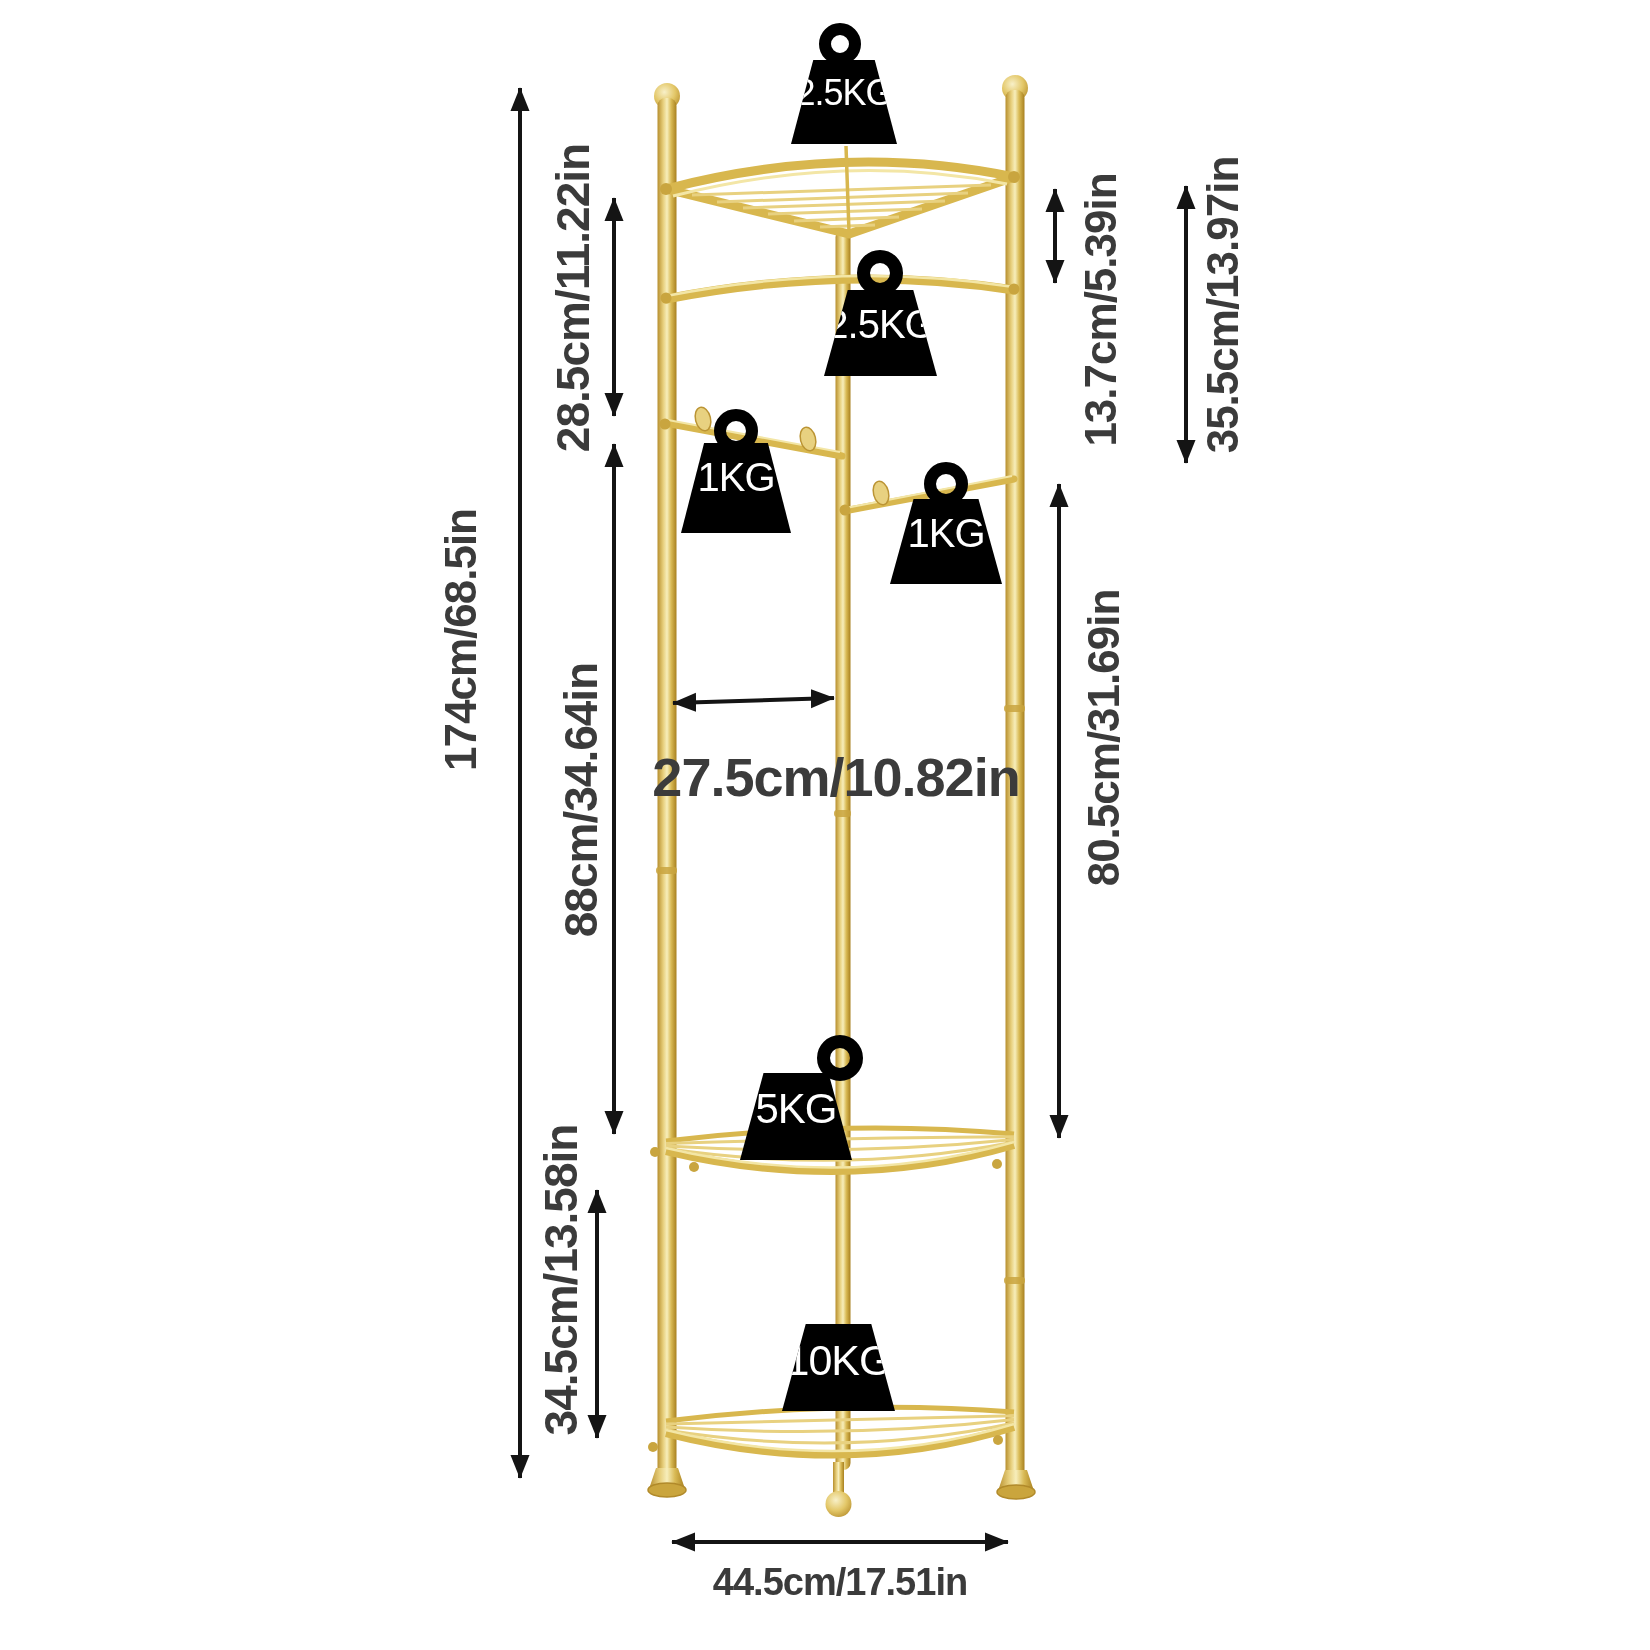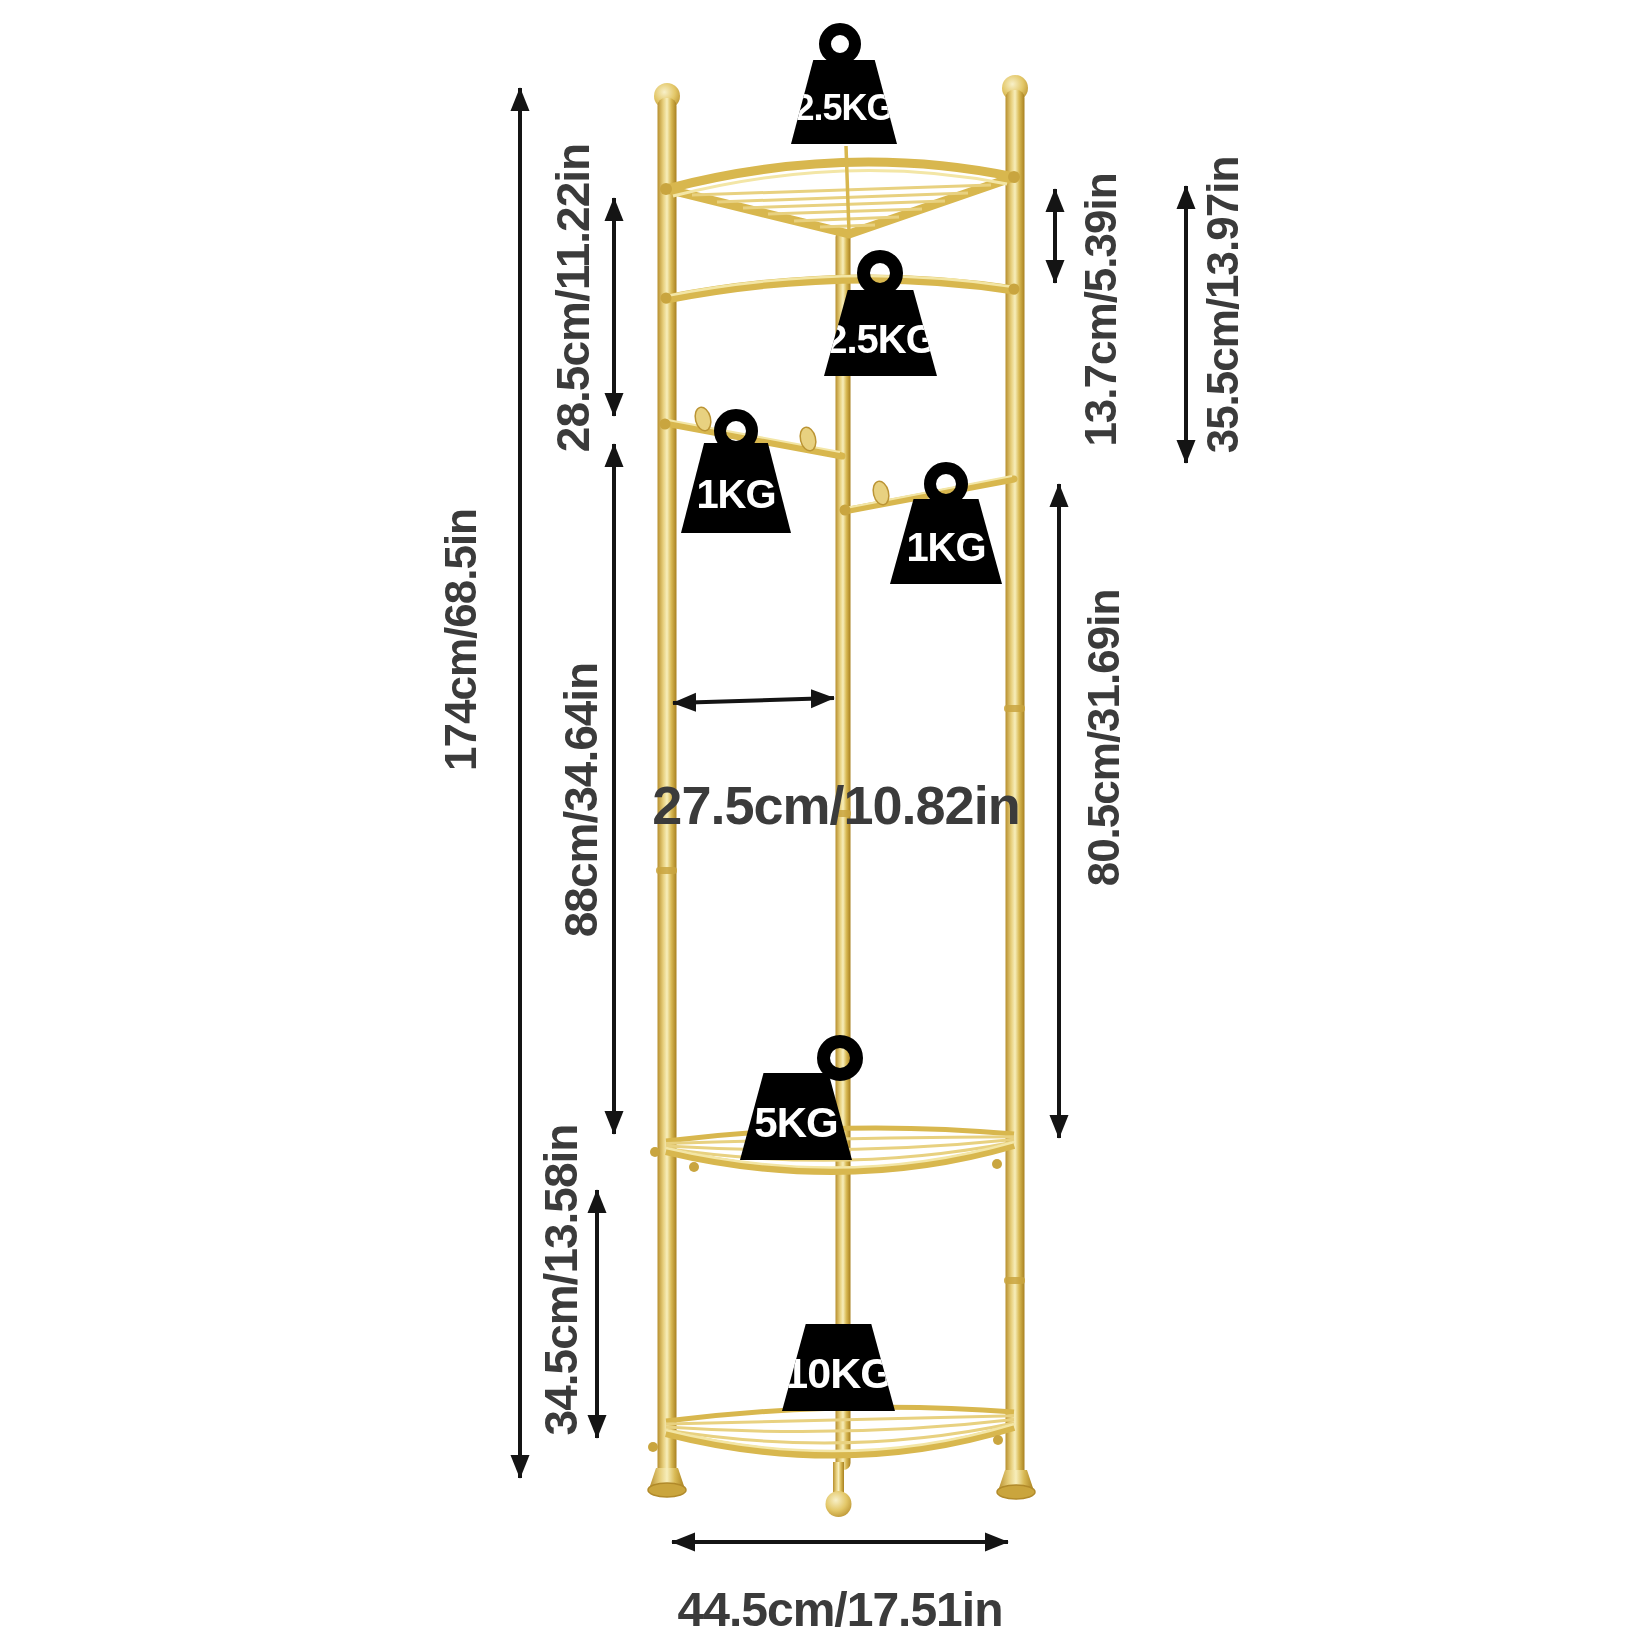--- a/index.html
+++ b/index.html
@@ -18,29 +18,29 @@
   .st-wire{stroke:#e8d180; fill:none;}
   .f-joint{fill:#c9a53f; stroke:none;}
   .f-peg{fill:#e8d180; stroke:#bb9434; stroke-width:1.5;}
   .st-dim{stroke:var(--line); fill:none; stroke-width:4;}
   
   .dim{
     position:absolute; color:var(--dim_text); font-weight:700;
     white-space:nowrap; letter-spacing:-1px; line-height:1;
   }
   .dim.v{transform:translate(-50%,-50%) rotate(-90deg);}
-  .dim.h{transform:translate(-50%,-50%);margin-top:28px;}
+  .dim.h{transform:translate(-50%,-50%);}
   
   .ring{
     position:absolute; box-sizing:border-box; border-style:solid;
     border-color:var(--weight); border-radius:50%; background:transparent;
   }
   .wbody{
     position:absolute; background:var(--weight); color:var(--weight_text);
-    font-weight:700; display:flex; align-items:center; justify-content:center;
+    font-weight:400; display:flex; justify-content:center;
     clip-path:polygon(21% 0%, 79% 0%, 100% 100%, 0% 100%);
     letter-spacing:-1px;
   }
   .wbody span{padding-top:12px;}
 </style>
 </head>
 <body>
 
 <div class="stage">
 
@@ -160,21 +160,21 @@
   </svg>
 
   <div class="dim v" style="left:461px; top:640px; font-size:44px">174cm/68.5in</div>
   <div class="dim v" style="left:573px; top:298px; font-size:46px">28.5cm/11.22in</div>
   <div class="dim v" style="left:581px; top:800px; font-size:46px">88cm/34.64in</div>
   <div class="dim v" style="left:561px; top:1280px; font-size:46px">34.5cm/13.58in</div>
   <div class="dim v" style="left:1101px; top:310px; font-size:44px">13.7cm/5.39in</div>
   <div class="dim v" style="left:1223px; top:305px; font-size:44px">35.5cm/13.97in</div>
   <div class="dim v" style="left:1104px; top:738px; font-size:44px">80.5cm/31.69in</div>
   <div class="dim h" style="left:836px; top:777px; font-size:54px">27.5cm/10.82in</div>
-  <div class="dim h" style="left:840px; top:1582px; font-size:48px">44.5cm/17.51in</div>
+  <div class="dim h" style="left:840px; top:1582px; font-size:38px">44.5cm/17.51in</div>
 
   <div class="ring" style="left:819px; top:23px; width:42px; height:42px; border-width:12px"></div>
   <div class="wbody" style="left:791px; top:60px; width:106px; height:84px; font-size:36px">
     <span>2.5KG</span>
   </div>
 
   <div class="ring" style="left:857px; top:250px; width:46px; height:46px; border-width:13px"></div>
   <div class="wbody" style="left:824px; top:290px; width:113px; height:86px; font-size:40px">
     <span>2.5KG</span>
   </div>

